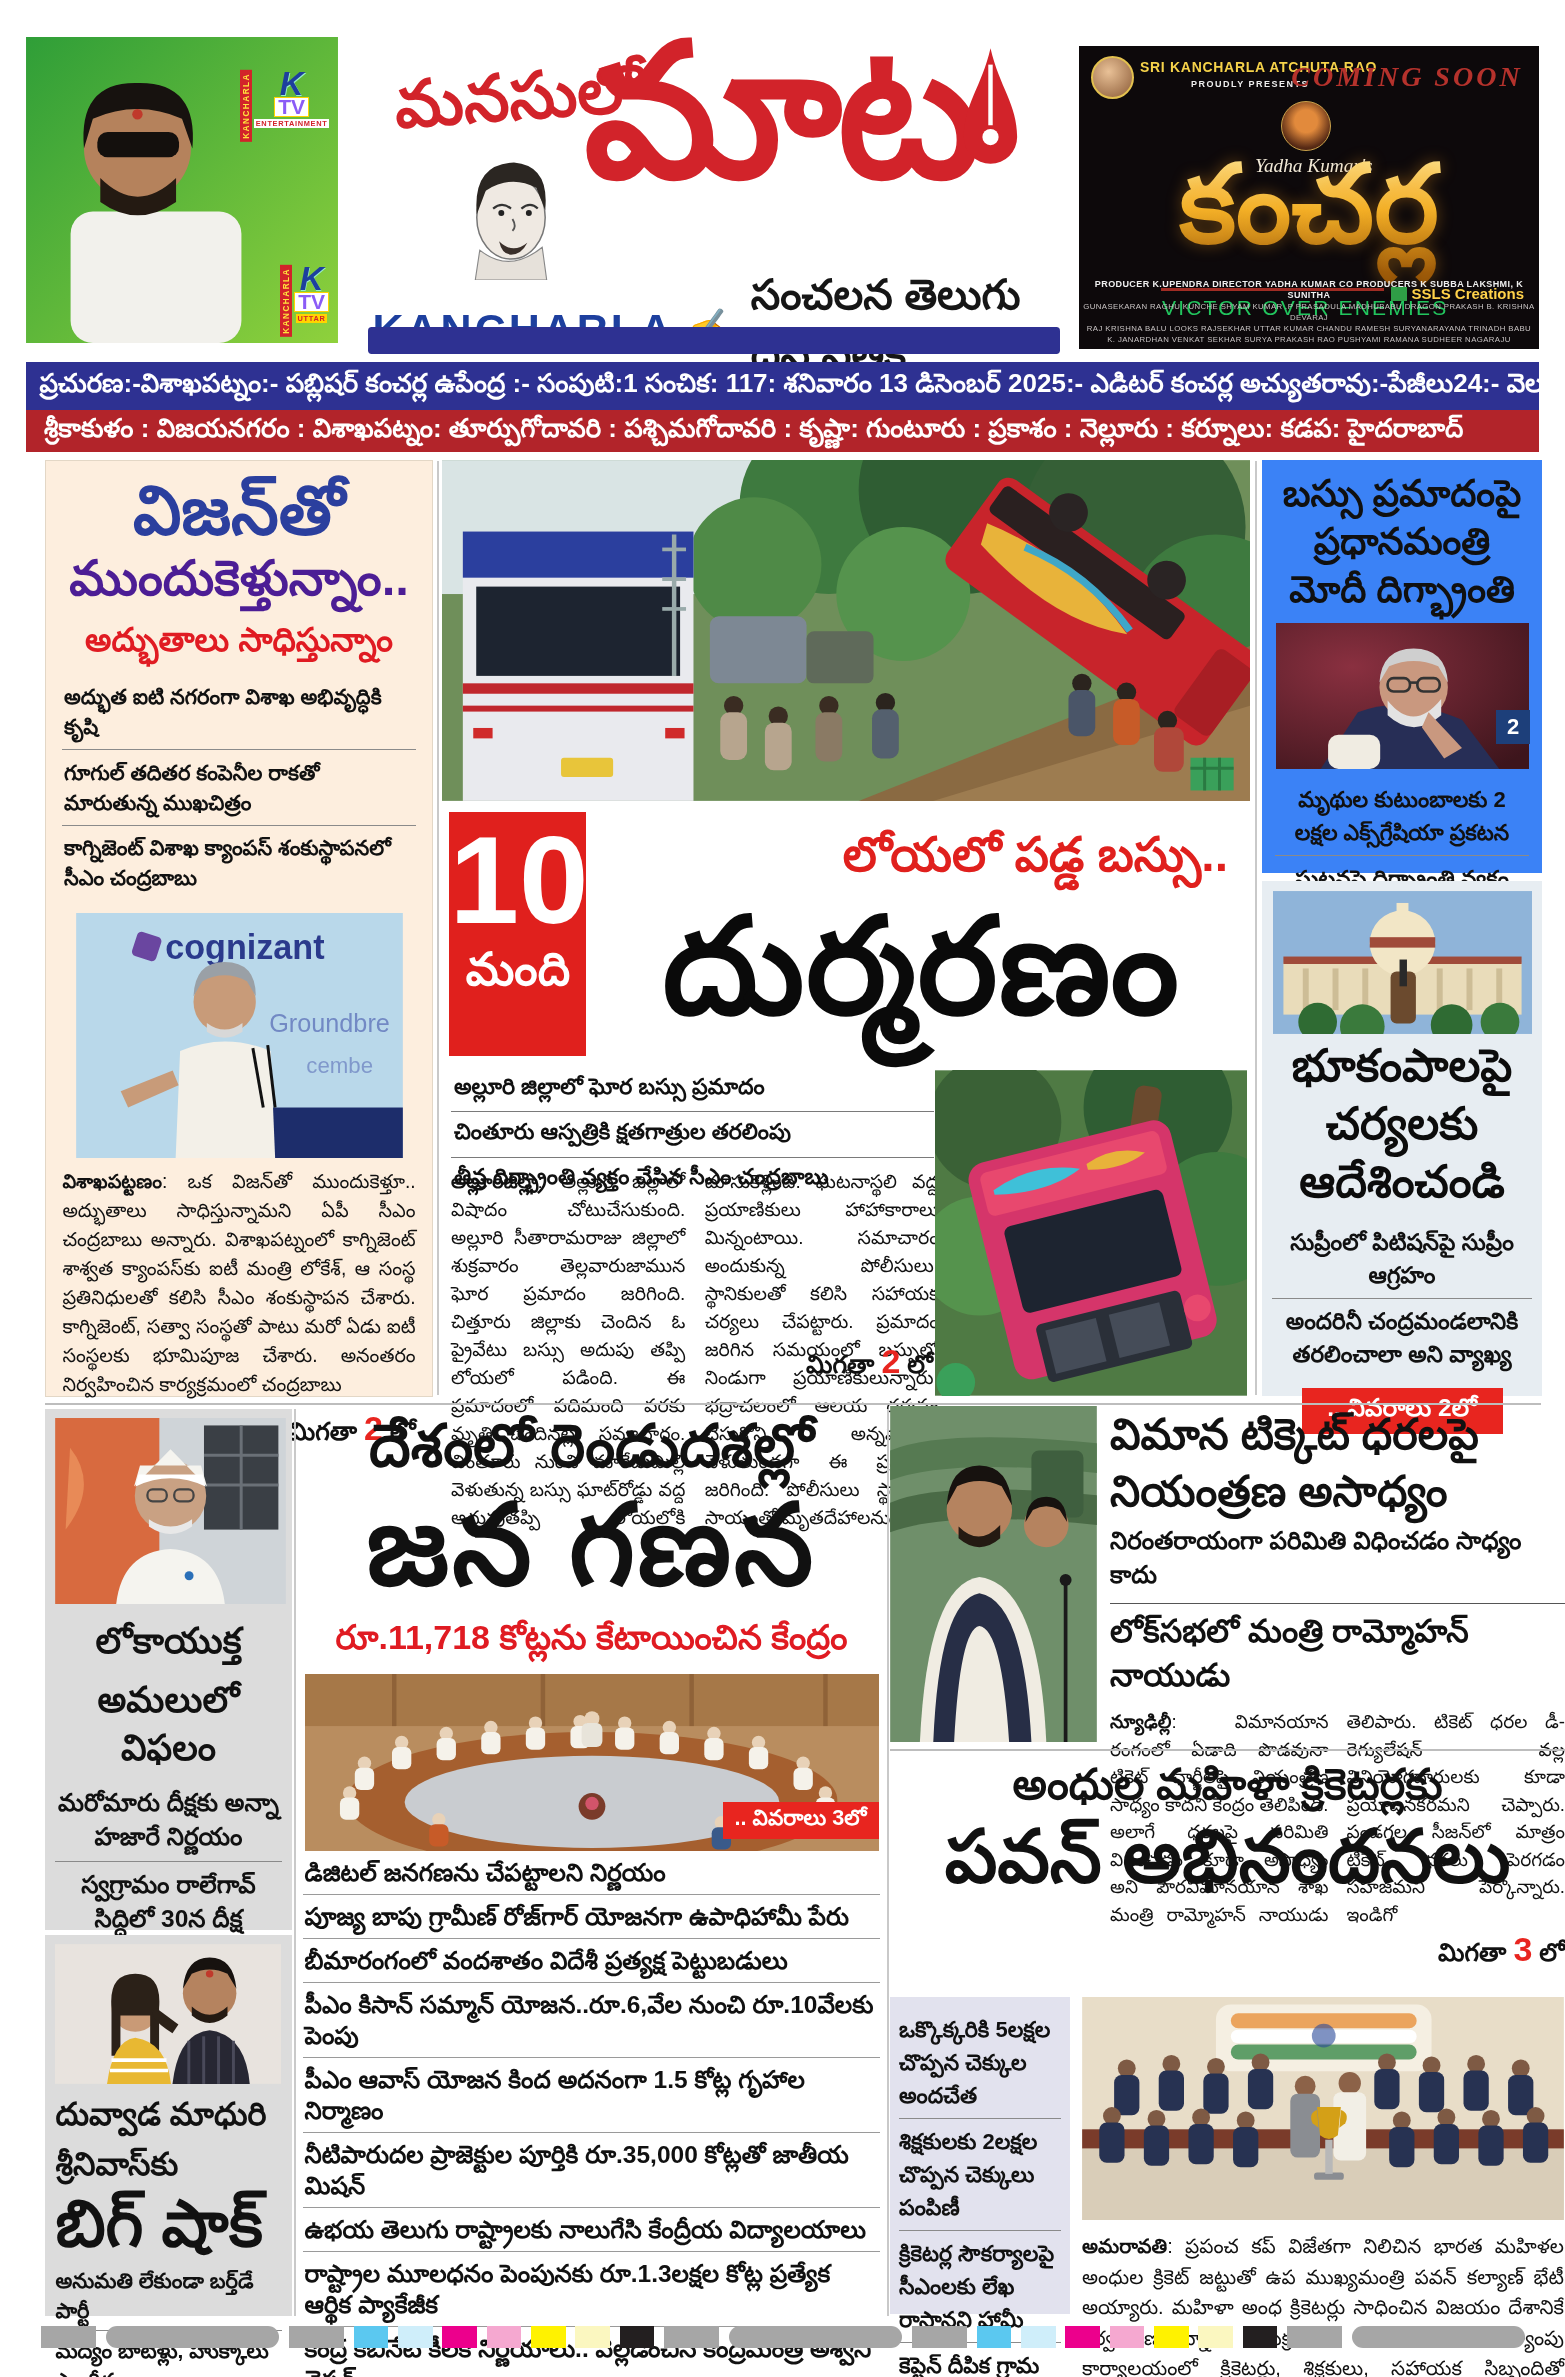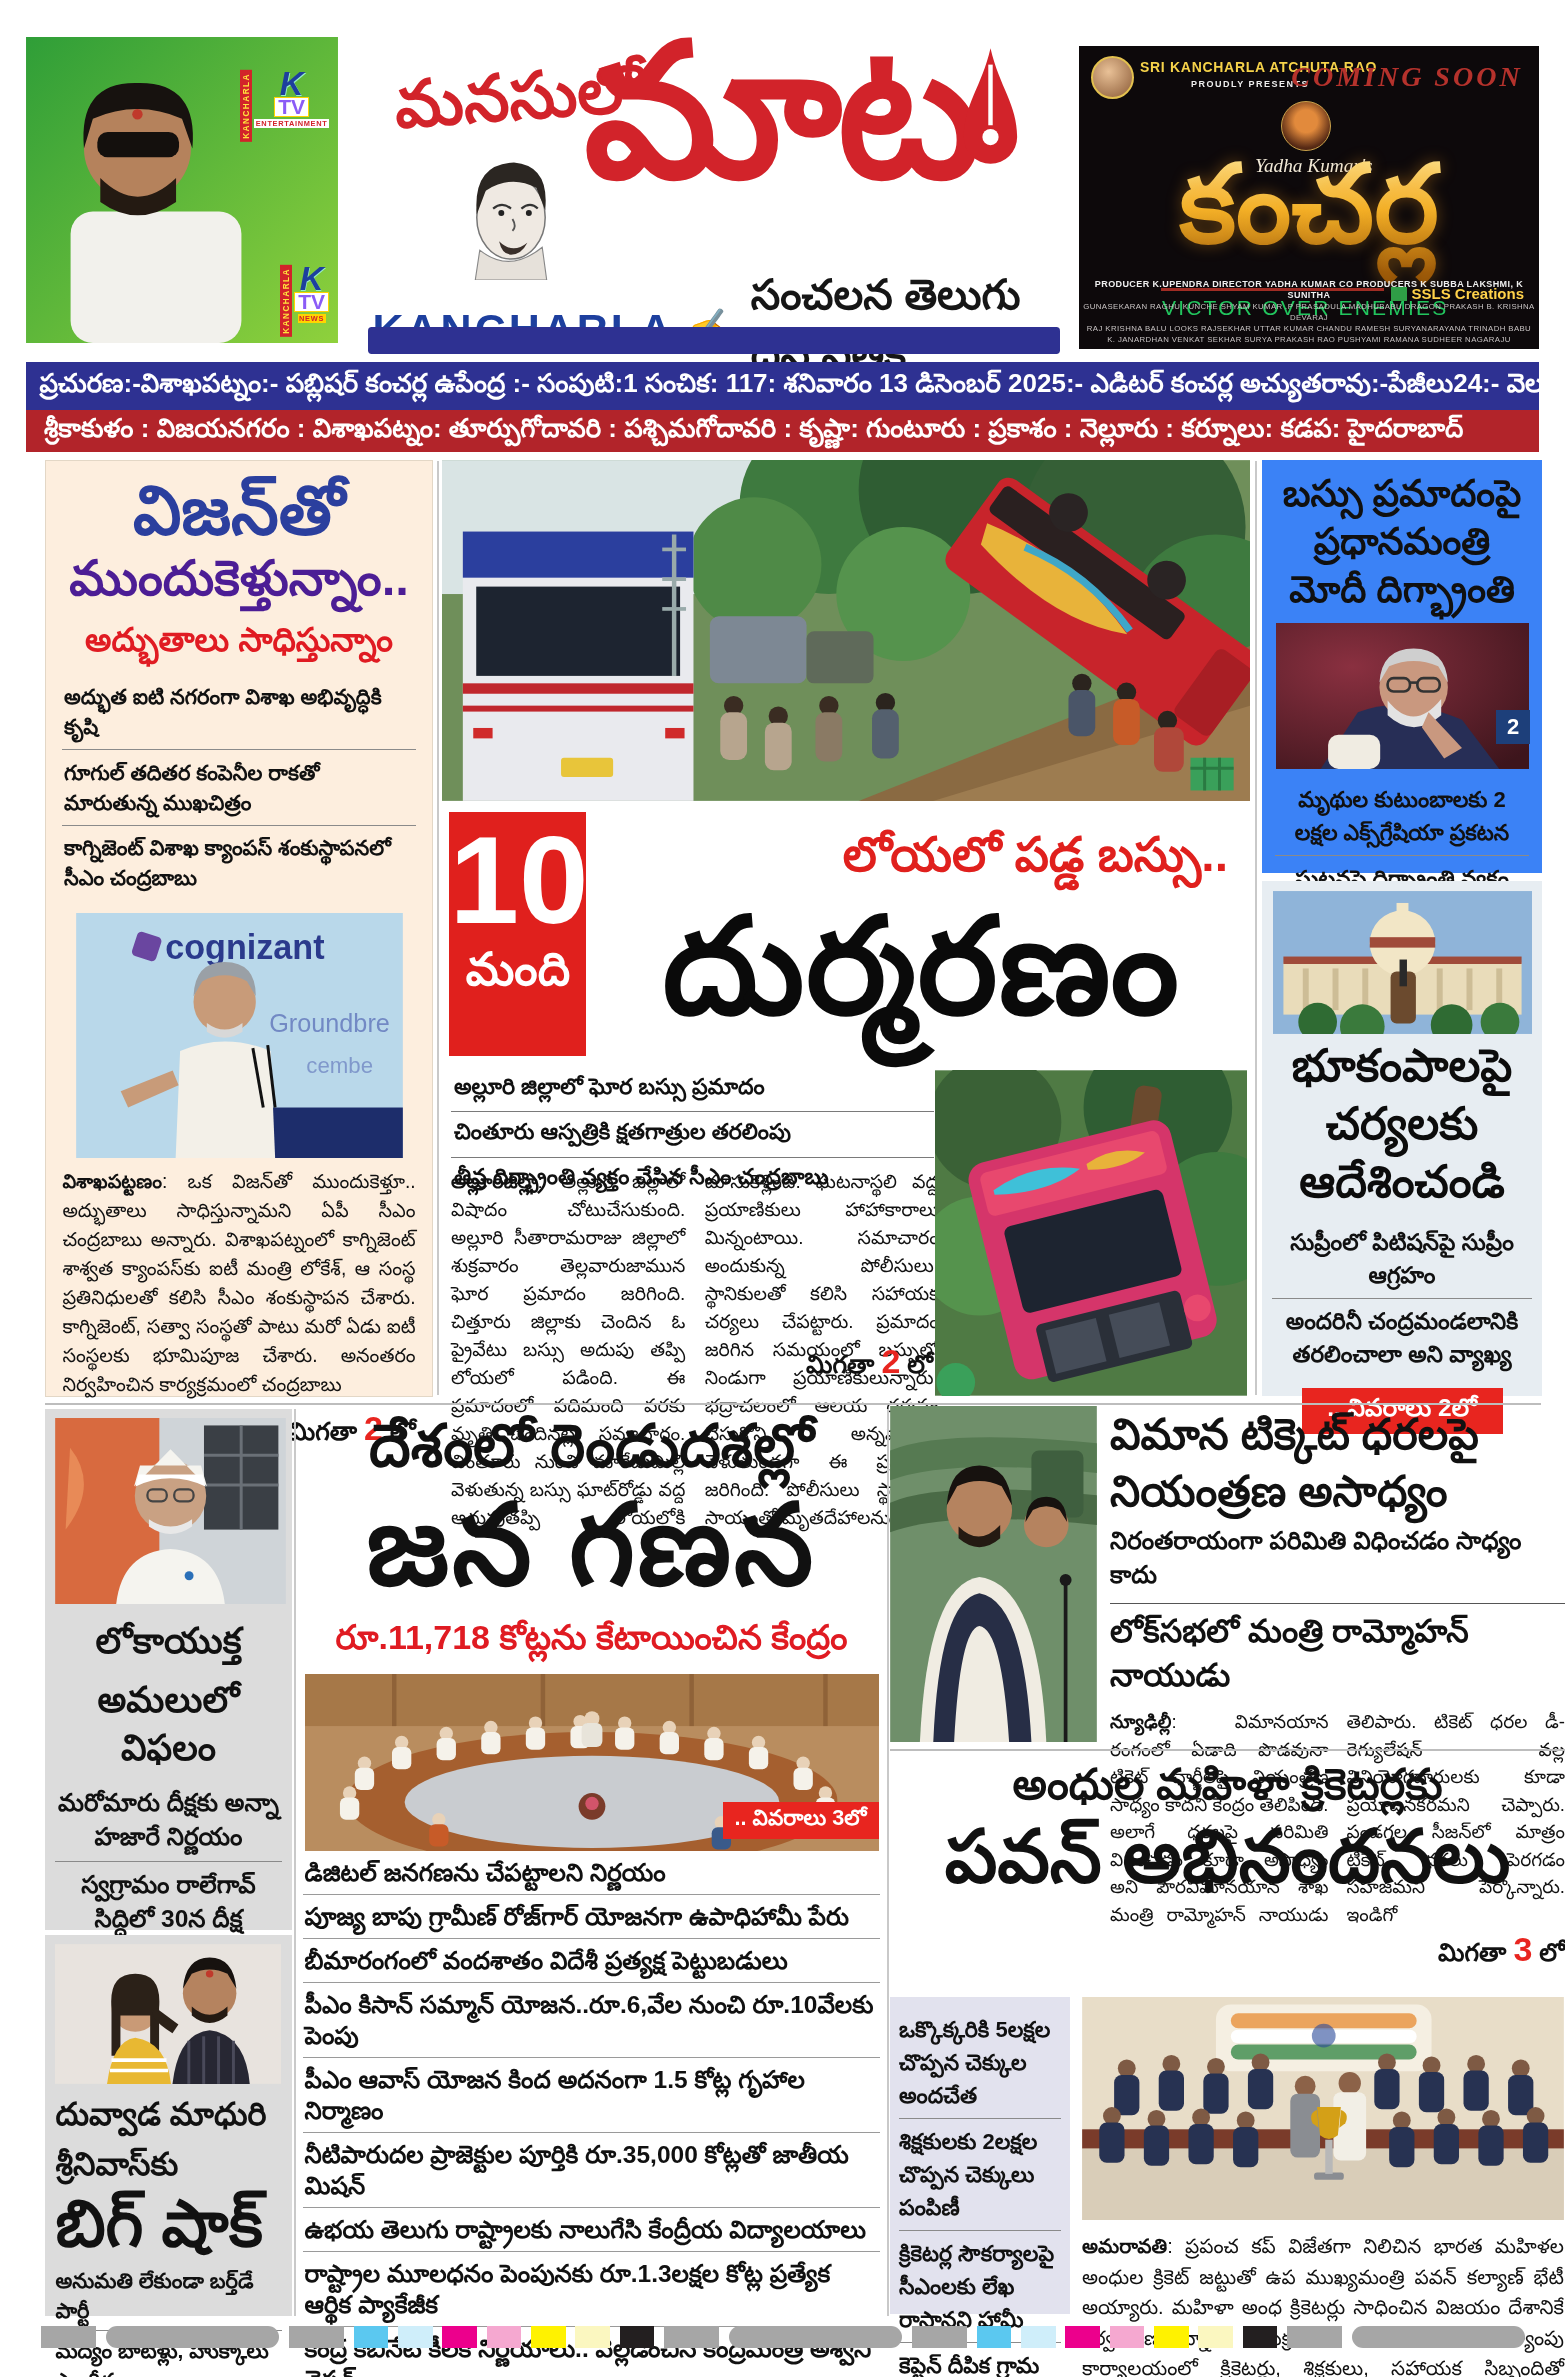--- a/index.html
+++ b/index.html
@@ -195,21 +195,21 @@
         <span class="k">K</span>
         <span class="tv">TV</span>
         <span class="lbl">ENTERTAINMENT</span>
       </div>
     </div>
     <div class="ktv" style="right:9px;bottom:6px;">
       <div class="strip">KANCHARLA</div>
       <div class="main">
         <span class="k">K</span>
         <span class="tv">TV</span>
-        <span class="lbl news">NEWS</span>
+        <span class="lbl news">UTTAR</span>
       </div>
     </div>
   </div>
 
   <div class="abs" id="masthead">
     <div id="brand-top">మనసులో</div>
     <svg class="abs" style="left:82px;top:103px;" width="119" height="134" viewBox="0 0 160 180">
       <ellipse cx="82" cy="96" rx="46" ry="56" fill="#efe9e2" stroke="#777" stroke-width="2"></ellipse>
       <path d="M36 92 Q30 24 86 22 Q134 26 128 86 L116 56 Q82 38 48 60 Z" fill="#2b2622"></path>
       <path d="M58 84 q12 -10 24 0" stroke="#333" stroke-width="3" fill="none"></path>

